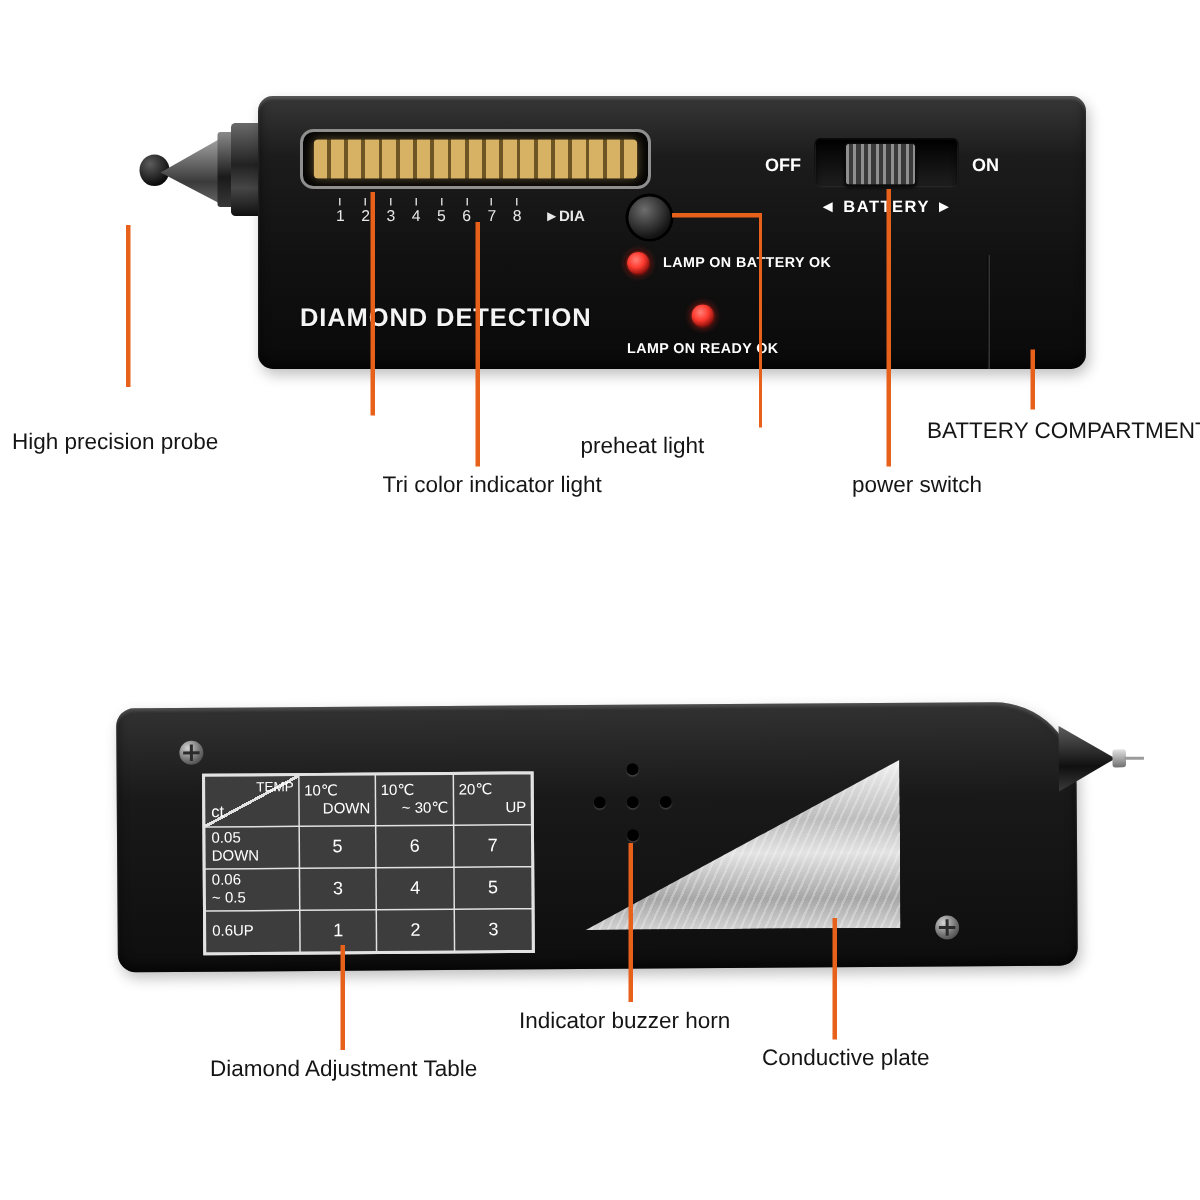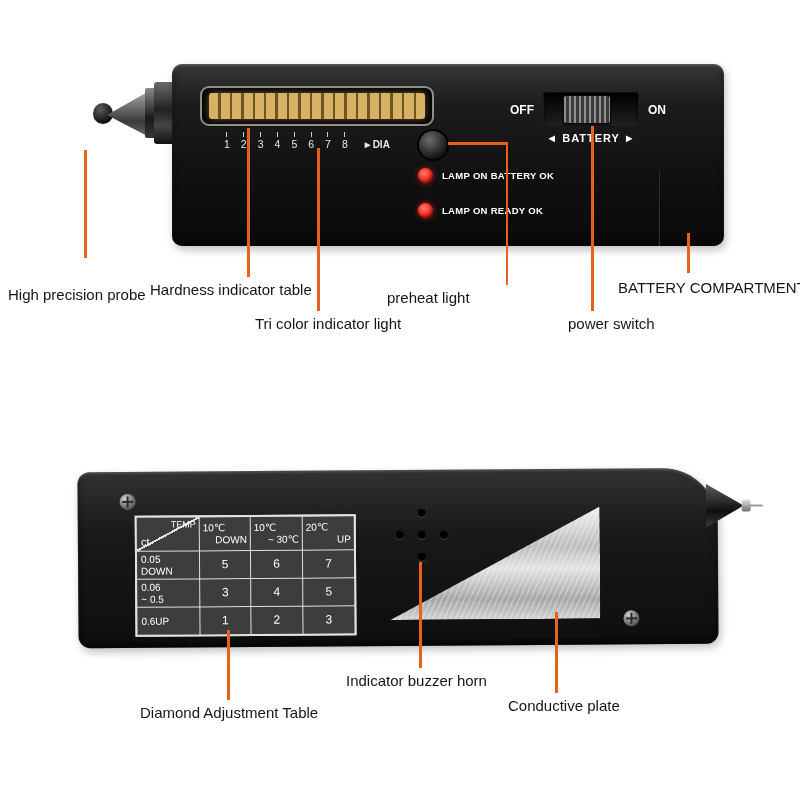--- a/index.html
+++ b/index.html
@@ -36,21 +36,21 @@
   .scale-num{font-size:10.5px;text-align:center;}
   .scale-num::before{content:"";display:block;width:1px;height:5px;background:#cfcfcf;margin:0 auto 1px;}
   .scale-dia{font-size:10px;font-weight:bold;margin-left:4px;}
   #brand{left:28px;top:138px;font-size:17px;font-weight:bold;letter-spacing:.6px;color:#f4f4f4;
     text-shadow:0 1px 1px #000;}
   #preheat-btn{left:247px;top:67px;width:28px;height:28px;border-radius:50%;
     background:radial-gradient(circle at 38% 32%,#6d6d6d,#141414 72%);
     box-shadow:0 0 0 2px #000, 0 1px 1px rgba(255,255,255,.12);}
   .led-row{display:flex;align-items:center;gap:9px;}
   #led-row-1{left:246px;top:104px;}
-  #led-row-2{left:246px;top:139px;}
+  #led-row-2{left:246px;top:139px;flex-direction:column;}
   .led{width:15px;height:15px;border-radius:50%;flex:0 0 auto;
     background:radial-gradient(circle at 40% 35%,#ff8077,var(--led) 40%,#7d0b07 78%,#2a0503);
     box-shadow:0 0 5px rgba(255,59,48,.85), 0 0 0 2px #050505;}
   .led-label{color:#fff;font-size:9.5px;font-weight:bold;letter-spacing:.3px;white-space:nowrap;}
   #vol-off{left:338px;top:39px;color:#fff;font-weight:bold;font-size:12px;}
   #vol-on{left:476px;top:39px;color:#fff;font-weight:bold;font-size:12px;}
   #vol-track{left:371px;top:28px;width:96px;height:33px;border-radius:4px;
     background:linear-gradient(180deg,#000,#1f1f1f);
     box-shadow:inset 0 2px 5px #000, inset 0 0 0 1px #2c2c2c;}
   #vol-thumb{left:20px;top:3px;width:46px;height:27px;border-radius:3px;border:1px solid #0a0a0a;
@@ -151,20 +151,21 @@
         <span class="scale-num">1</span>
         <span class="scale-num">2</span>
         <span class="scale-num">3</span>
         <span class="scale-num">4</span>
         <span class="scale-num">5</span>
         <span class="scale-num">6</span>
         <span class="scale-num">7</span>
         <span class="scale-num">8</span>
         <span class="scale-dia">►DIA</span>
       </div>
+    <div class="abs" id="brand">DIAMOND DETECTION</div>
     <div class="abs" id="preheat-btn"></div>
 
     <div class="abs led-row" id="led-row-1">
       <span class="led"></span>
       <span class="led-label">LAMP ON BATTERY OK</span>
     </div>
     <div class="abs led-row" id="led-row-2">
       <span class="led"></span>
       <span class="led-label">LAMP ON READY OK</span>
     </div>
@@ -259,21 +260,20 @@
   <div class="ann-vline" id="ln-tricolor"></div>
   <div class="ann-hline" id="ln-preheat-h"></div>
   <div class="ann-vline" id="ln-preheat-v"></div>
   <div class="ann-vline" id="ln-power"></div>
   <div class="ann-vline" id="ln-battery"></div>
   <div class="ann-vline" id="ln-buzzer"></div>
   <div class="ann-vline" id="ln-adjust"></div>
   <div class="ann-vline" id="ln-plate"></div>
 
   <div class="ann-label" id="lb-probe">High precision probe</div>
-  <div class="ann-label" id="lb-hardness">Hardness indicator table</div>
   <div class="ann-label" id="lb-tricolor">Tri color indicator light</div>
   <div class="ann-label" id="lb-preheat">preheat light</div>
   <div class="ann-label" id="lb-power">power switch</div>
   <div class="ann-label" id="lb-battery">BATTERY COMPARTMENT</div>
   <div class="ann-label" id="lb-buzzer">Indicator buzzer horn</div>
   <div class="ann-label" id="lb-adjust">Diamond Adjustment Table</div>
   <div class="ann-label" id="lb-plate">Conductive plate</div>
 
 </div>
 

